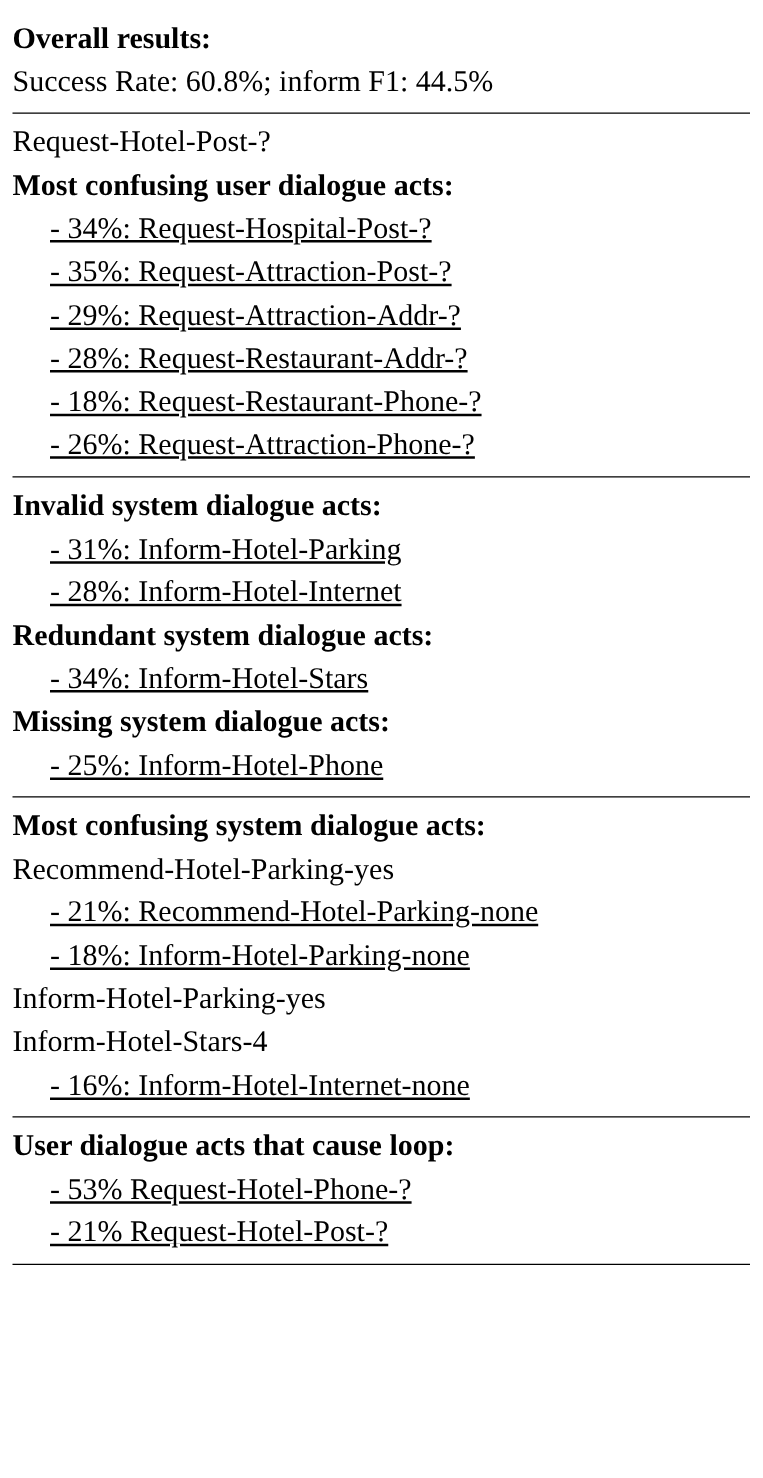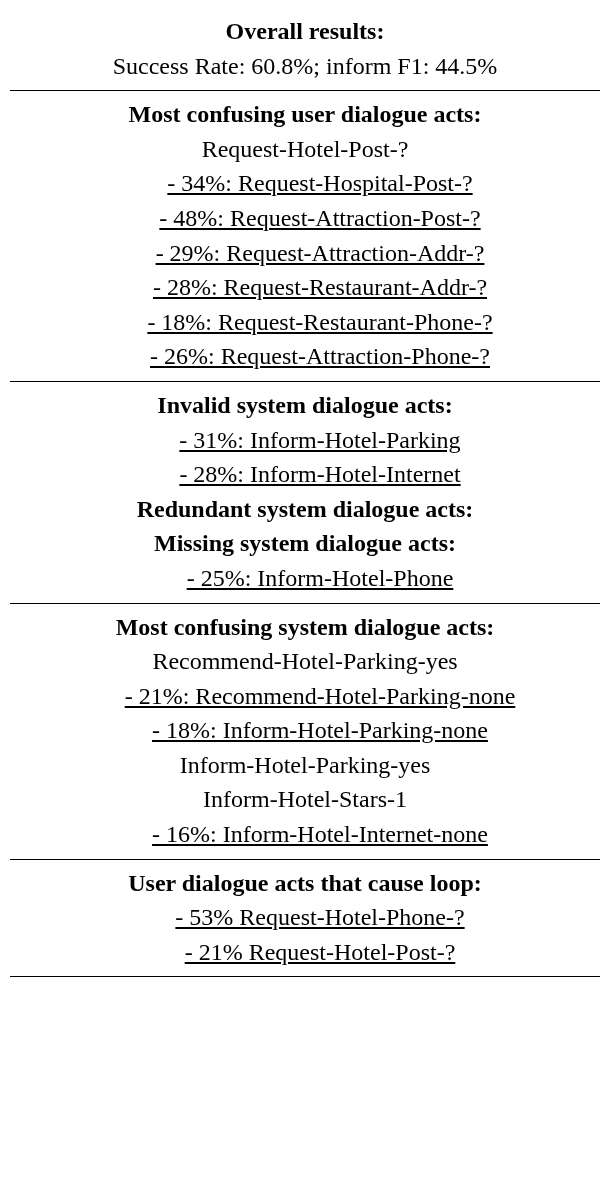--- a/index.html
+++ b/index.html
@@ -11,21 +11,20 @@
       font-family: 'Times New Roman', Times, serif;
       font-size: 24px;
       line-height: 1.4;
       color: #000;
       background: #fff;
       width: 610px;
       padding: 8px 10px;
     }
     .section {
       padding: 6px 0;
-      text-align: center;
     }
     .rule {
       border-top: 1.5px solid #000;
     }
     .bold {
       font-weight: bold;
     }
     .indent {
       padding-left: 30px;
       text-decoration: underline;
@@ -36,54 +35,55 @@
   </style>
 </head>
 <body>
 
 <div class="section">
   <div class="row bold">Overall results:</div>
   <div class="row">Success Rate: 60.8%; inform F1: 44.5%</div>
 </div>
 
 <div class="section rule">
+  <div class="row">Request-Hotel-Post-?</div>
+
   <div class="row bold">Most confusing user dialogue acts:</div>
-
-  <div class="row">Request-Hotel-Post-?</div>
   <div class="row indent">- 34%: Request-Hospital-Post-?</div>
-  <div class="row indent">- 48%: Request-Attraction-Post-?</div>
+  <div class="row indent">- 35%: Request-Attraction-Post-?</div>
 
   <div class="row indent">- 29%: Request-Attraction-Addr-?</div>
   <div class="row indent">- 28%: Request-Restaurant-Addr-?</div>
 
   <div class="row indent">- 18%: Request-Restaurant-Phone-?</div>
   <div class="row indent">- 26%: Request-Attraction-Phone-?</div>
 </div>
 
 <div class="section rule">
   <div class="row bold">Invalid system dialogue acts:</div>
   <div class="row indent">- 31%: Inform-Hotel-Parking</div>
   <div class="row indent">- 28%: Inform-Hotel-Internet</div>
 
   <div class="row bold">Redundant system dialogue acts:</div>
+  <div class="row indent">- 34%: Inform-Hotel-Stars</div>
 
   <div class="row bold">Missing system dialogue acts:</div>
   <div class="row indent">- 25%: Inform-Hotel-Phone</div>
 </div>
 
 <div class="section rule">
   <div class="row bold">Most confusing system dialogue acts:</div>
 
   <div class="row">Recommend-Hotel-Parking-yes</div>
   <div class="row indent">- 21%: Recommend-Hotel-Parking-none</div>
   <div class="row indent">- 18%: Inform-Hotel-Parking-none</div>
 
   <div class="row">Inform-Hotel-Parking-yes</div>
 
-  <div class="row">Inform-Hotel-Stars-1</div>
+  <div class="row">Inform-Hotel-Stars-4</div>
   <div class="row indent">- 16%: Inform-Hotel-Internet-none</div>
 </div>
 
 <div class="section rule">
   <div class="row bold">User dialogue acts that cause loop:</div>
   <div class="row indent">- 53% Request-Hotel-Phone-?</div>
   <div class="row indent">- 21% Request-Hotel-Post-?</div>
 </div>
 
 <div class="rule"></div>

